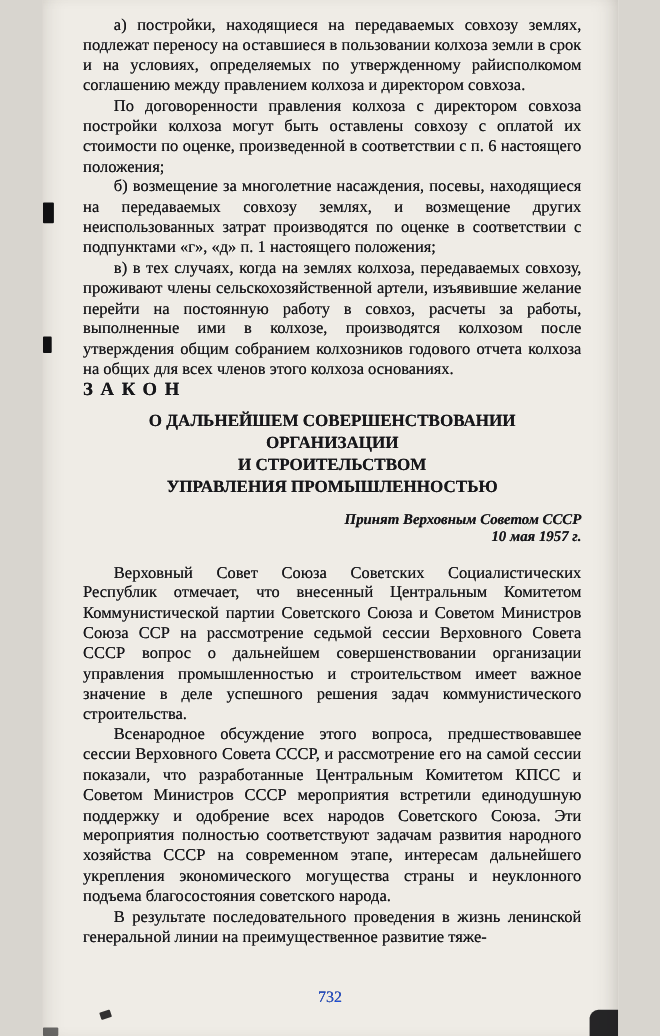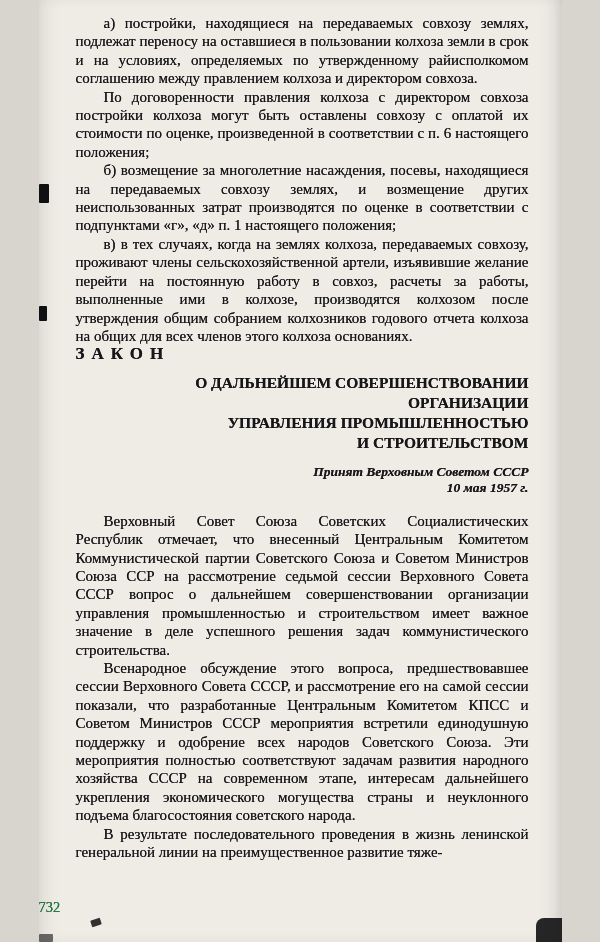--- a/index.html
+++ b/index.html
@@ -41,43 +41,43 @@
     font-size:17px;
     letter-spacing:7px;
     text-align:left;
     font-weight:bold;
     text-shadow:0 0 .6px rgba(20,20,25,.9);
   }
   .law-subtitle{
     margin:9px 0 0 0;
     font-size:15.5px;
     line-height:20px;
-    text-align:right;
+    text-align:center;
     font-weight:bold;
     text-shadow:0 0 .6px rgba(20,20,25,.9);
   }
   .law-subtitle span{display:block;}
   .law-adoption{
     margin:11px 0 0 0;
     font-size:13.5px;
     line-height:16.5px;
     text-align:right;
     font-weight:bold;
     font-style:italic;
   }
   .law-adoption span{display:block;}
   .law-body-start{margin-top:15px !important;}
   .page-number{
     position:absolute;
     bottom:26px;
     left:0;
     width:100%;
-    text-align:left;
+    text-align:center;
     font-size:14.5px;
-    color:#15803d;
+    color:#1d4ed8;
     text-shadow:0 0 .4px rgba(20,20,25,.8);
   }
   
   .artifact{position:absolute;background:#101012;border-radius:1px;}
   .a1{left:0;top:184px;width:10px;height:19px;}
   .a2{left:0;top:306px;width:8px;height:15px;}
   .a3{left:52px;bottom:16px;width:10px;height:7px;transform:rotate(-18deg);opacity:.85;}
   .a4{right:0;bottom:0;width:26px;height:24px;border-radius:8px 0 0 0;opacity:.9;}
   .a5{left:0;bottom:0;width:14px;height:8px;opacity:.6;}
 </style>
@@ -96,22 +96,22 @@
 
     <p>а) постройки, находящиеся на передаваемых совхозу землях, подлежат переносу на оставшиеся в пользовании колхоза земли в срок и на условиях, определяемых по утвержденному райисполкомом соглашению между правлением колхоза и директором совхоза.</p>
     <p>По договоренности правления колхоза с директором совхоза постройки колхоза могут быть оставлены совхозу с оплатой их стоимости по оценке, произведенной в соответствии с п. 6 настоящего положения;</p>
     <p>б) возмещение за многолетние насаждения, посевы, находящиеся на передаваемых совхозу землях, и возмещение других неиспользованных затрат производятся по оценке в соответствии с подпунктами «г», «д» п. 1 настоящего положения;</p>
     <p>в) в тех случаях, когда на землях колхоза, передаваемых совхозу, проживают члены сельскохозяйственной артели, изъявившие желание перейти на постоянную работу в совхоз, расчеты за работы, выполненные ими в колхозе, производятся колхозом после утверждения общим собранием колхозников годового отчета колхоза на общих для всех членов этого колхоза основаниях.</p>
 
     <p class="law-head law-title">ЗАКОН</p>
 
     <div class="law-subtitle">
       <span>О ДАЛЬНЕЙШЕМ СОВЕРШЕНСТВОВАНИИ ОРГАНИЗАЦИИ</span>
+      <span>И СТРОИТЕЛЬСТВОМ</span>
       <span>УПРАВЛЕНИЯ ПРОМЫШЛЕННОСТЬЮ</span>
-      <span>И СТРОИТЕЛЬСТВОМ</span>
     </div>
 
     <div class="law-adoption">
       <span>Принят Верховным Советом СССР</span>
       <span>10 мая 1957 г.</span>
     </div>
 
     <p class="law-body-start">Верховный Совет Союза Советских Социалистических Республик отмечает, что внесенный Центральным Комитетом Коммунистической партии Советского Союза и Советом Министров Союза ССР на рассмотрение седьмой сессии Верховного Совета СССР вопрос о дальнейшем совершенствовании организации управления промышленностью и строительством имеет важное значение в деле успешного решения задач коммунистического строительства.</p>
     <p>Всенародное обсуждение этого вопроса, предшествовавшее сессии Верховного Совета СССР, и рассмотрение его на самой сессии показали, что разработанные Центральным Комитетом КПСС и Советом Министров СССР мероприятия встретили единодушную поддержку и одобрение всех народов Советского Союза. Эти мероприятия полностью соответствуют задачам развития народного хозяйства СССР на современном этапе, интересам дальнейшего укрепления экономического могущества страны и неуклонного подъема благосостояния советского народа.</p>
     <p>В результате последовательного проведения в жизнь ленинской генеральной линии на преимущественное развитие тяже-</p>

